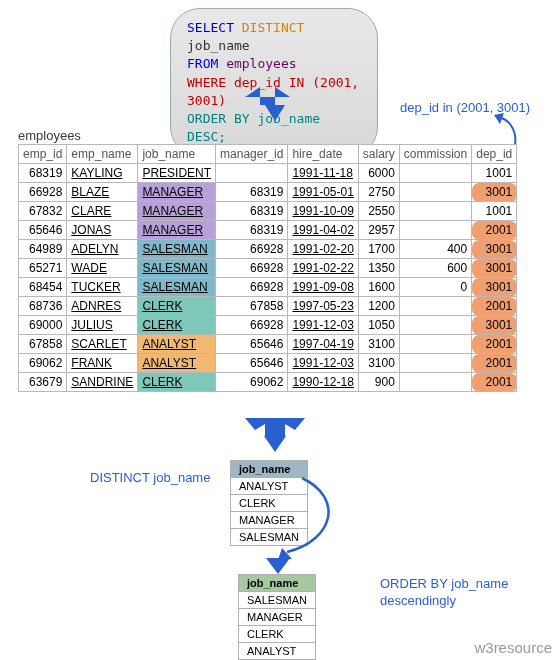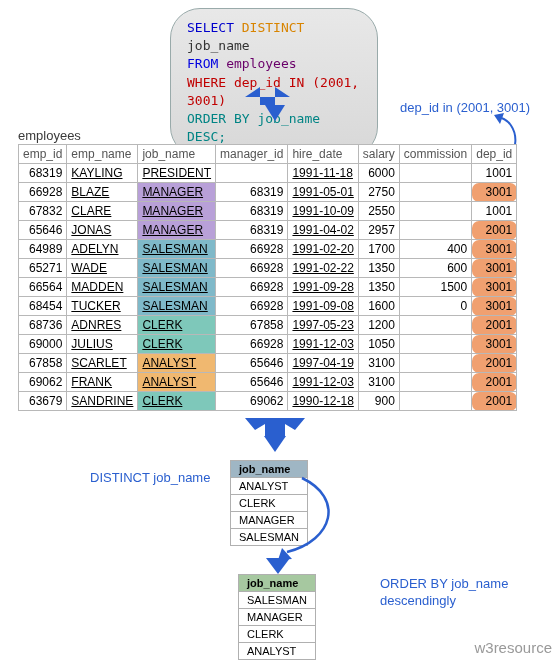--- a/index.html
+++ b/index.html
@@ -192,30 +192,20 @@
         <td>65271</td>
         <td class="l">WADE</td>
         <td class="l hl-blue">SALESMAN</td>
         <td>66928</td>
         <td class="l">1991-02-22</td>
         <td>1350</td>
         <td>600</td>
         <td class="hl-salmon">3001</td>
       </tr>
       <tr>
-        <td>66564</td>
-        <td class="l">MADDEN</td>
-        <td class="l hl-blue">SALESMAN</td>
-        <td>66928</td>
-        <td class="l">1991-09-28</td>
-        <td>1350</td>
-        <td>1500</td>
-        <td class="hl-salmon">3001</td>
-      </tr>
-      <tr>
         <td>68454</td>
         <td class="l">TUCKER</td>
         <td class="l hl-blue">SALESMAN</td>
         <td>66928</td>
         <td class="l">1991-09-08</td>
         <td>1600</td>
         <td>0</td>
         <td class="hl-salmon">3001</td>
       </tr>
       <tr>

